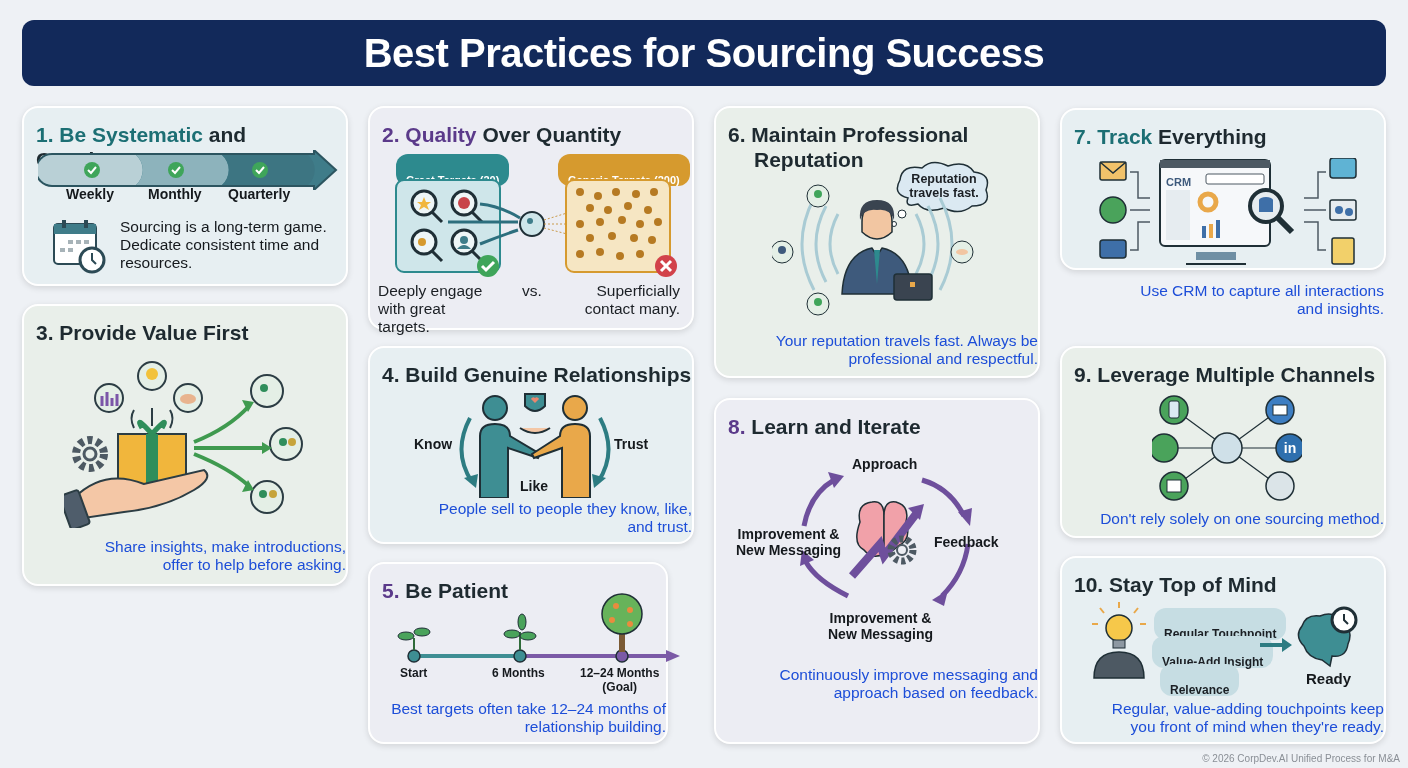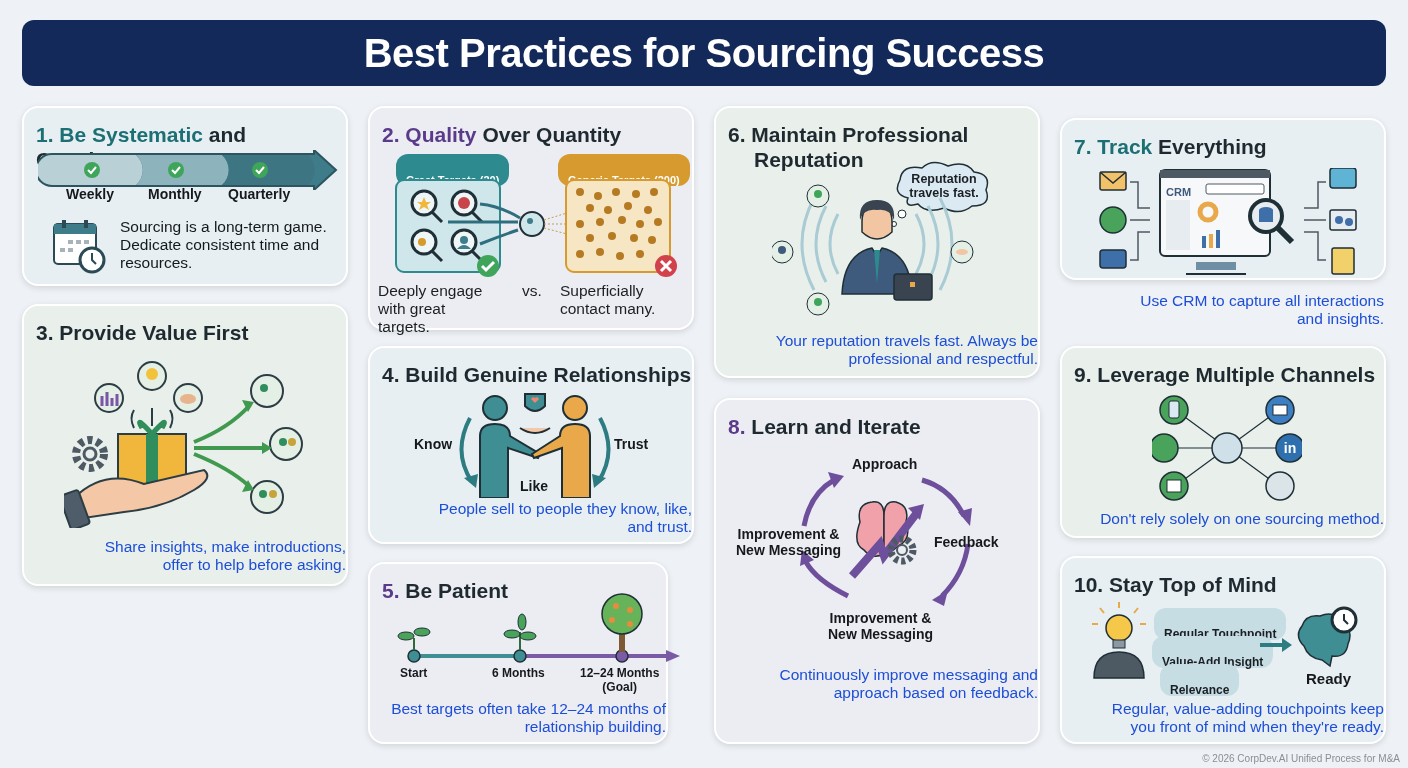--- a/index.html
+++ b/index.html
@@ -168,21 +168,21 @@
     <circle cx="98" cy="88" r="11" fill="#3fa55a"></circle>
       <path d="M92 88 l4 4 l8 -8" stroke="#fff" stroke-width="3" fill="none"></path>
     <circle cx="276" cy="88" r="11" fill="#d2424a"></circle>
       <path d="M271 83 l10 10 M281 83 l-10 10" stroke="#fff" stroke-width="3"></path>
   </svg>
   <div style="position:absolute;left:8px;top:174px;width:120px;text-align:left;font-size:15.5px;line-height:18px">
       <div>Deeply engage</div>
       <div>with great targets.</div>
     </div>
   <div style="position:absolute;left:152px;top:174px;font-size:15.5px">vs.</div>
-  <div style="position:absolute;left:190px;top:174px;width:120px;text-align:left;font-size:15.5px;line-height:18px">
+  <div style="position:absolute;left:190px;top:174px;width:120px;text-align:right;font-size:15.5px;line-height:18px">
       <div>Superficially</div>
       <div>contact many.</div>
     </div>
 </div>
 
 <div class="card" style="left:368px;top:346px;width:326px;height:198px;background:#e7eff2">
   <h2 class="t-teal">4. Build Genuine Relationships</h2>
   <svg style="left:80px;top:40px" width="170" height="110" viewBox="0 0 170 110">
     <path d="M75 6 h20 v12 q-10 10 -20 0z" fill="#3e8e93" stroke="#1f2f36" stroke-width="2"></path>
     <path d="M85 15 l-4 -4 a2.5 2.5 0 0 1 4 -1 a2.5 2.5 0 0 1 4 1z" fill="#e9876f"></path>
@@ -323,21 +323,21 @@
   <div class="lbl" style="left:20px;top:126px;line-height:16px">
       <div>Improvement &amp;</div>
       <div>New Messaging</div>
     </div>
   <div class="desc" style="top:266px">
       <div>Continuously improve messaging and</div>
       <div>approach based on feedback.</div>
     </div>
 </div>
 
-<div class="card" style="left:1060px;top:118px;width:326px;height:162px;background:#e7eff2">
+<div class="card" style="left:1060px;top:108px;width:326px;height:162px;background:#e7eff2">
   <h2><span class="t-teal">7.</span> <span class="t-teal">Track</span> <span>Everything</span></h2>
   <svg style="left:36px;top:48px" width="260" height="112" viewBox="0 0 260 112">
     <rect x="2" y="4" width="26" height="18" rx="2" fill="#f2c26a" stroke="#1f2f36" stroke-width="1.5"></rect>
       <path d="M2 4 L15 15 L28 4" stroke="#1f2f36" fill="none" stroke-width="1.5"></path>
     <circle cx="15" cy="52" r="13" fill="#4aa35b" stroke="#1f2f36" stroke-width="1.5"></circle>
     <rect x="2" y="82" width="26" height="18" rx="3" fill="#3e6fa8" stroke="#1f2f36" stroke-width="1.5"></rect>
     <g stroke="#4d5963" stroke-width="1.5" fill="none">
         <path d="M32 14 H40 V40 H52"></path>
         <path d="M32 52 H52"></path>
         <path d="M32 92 H40 V64 H52"></path>

